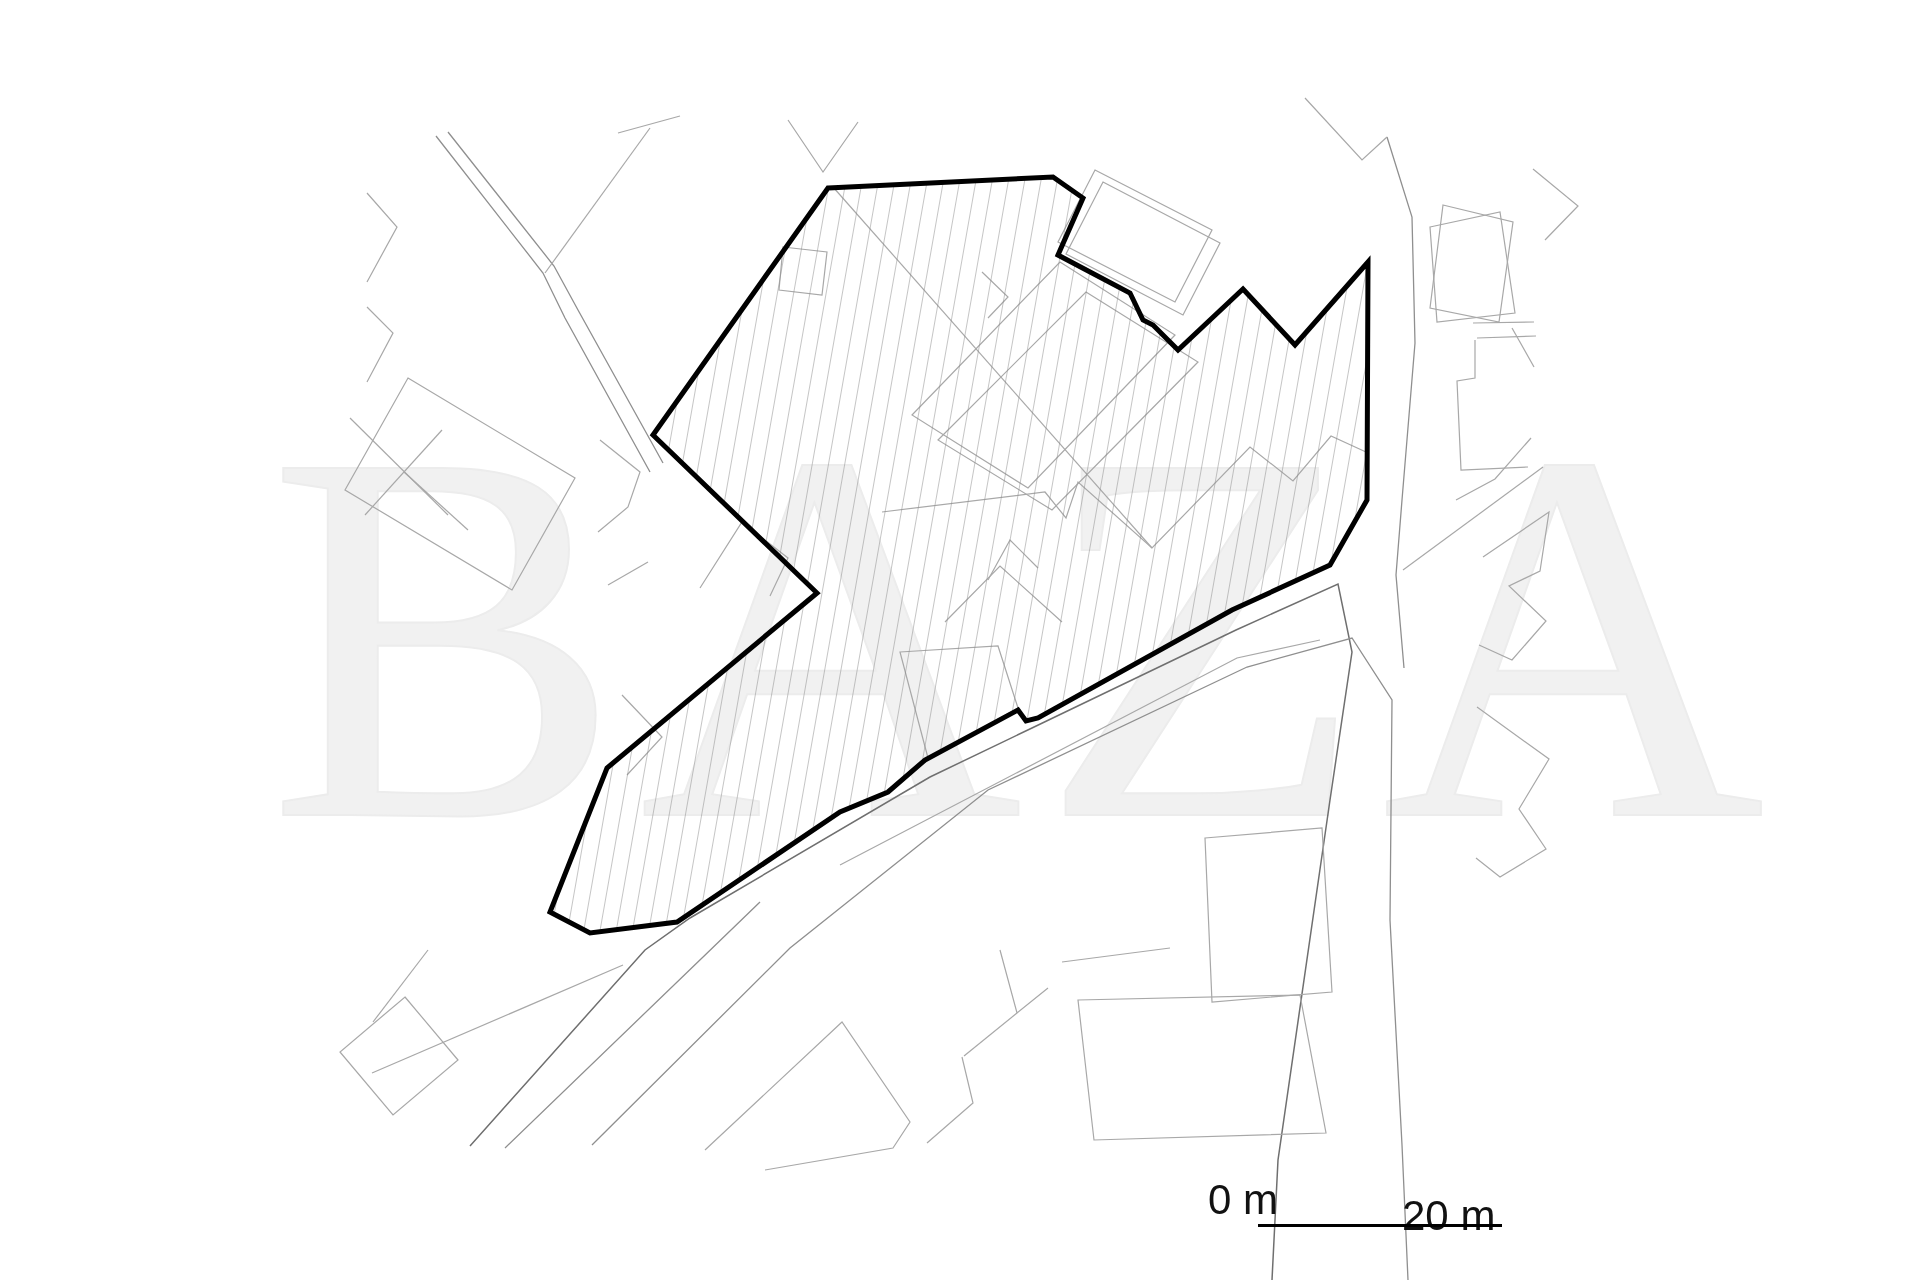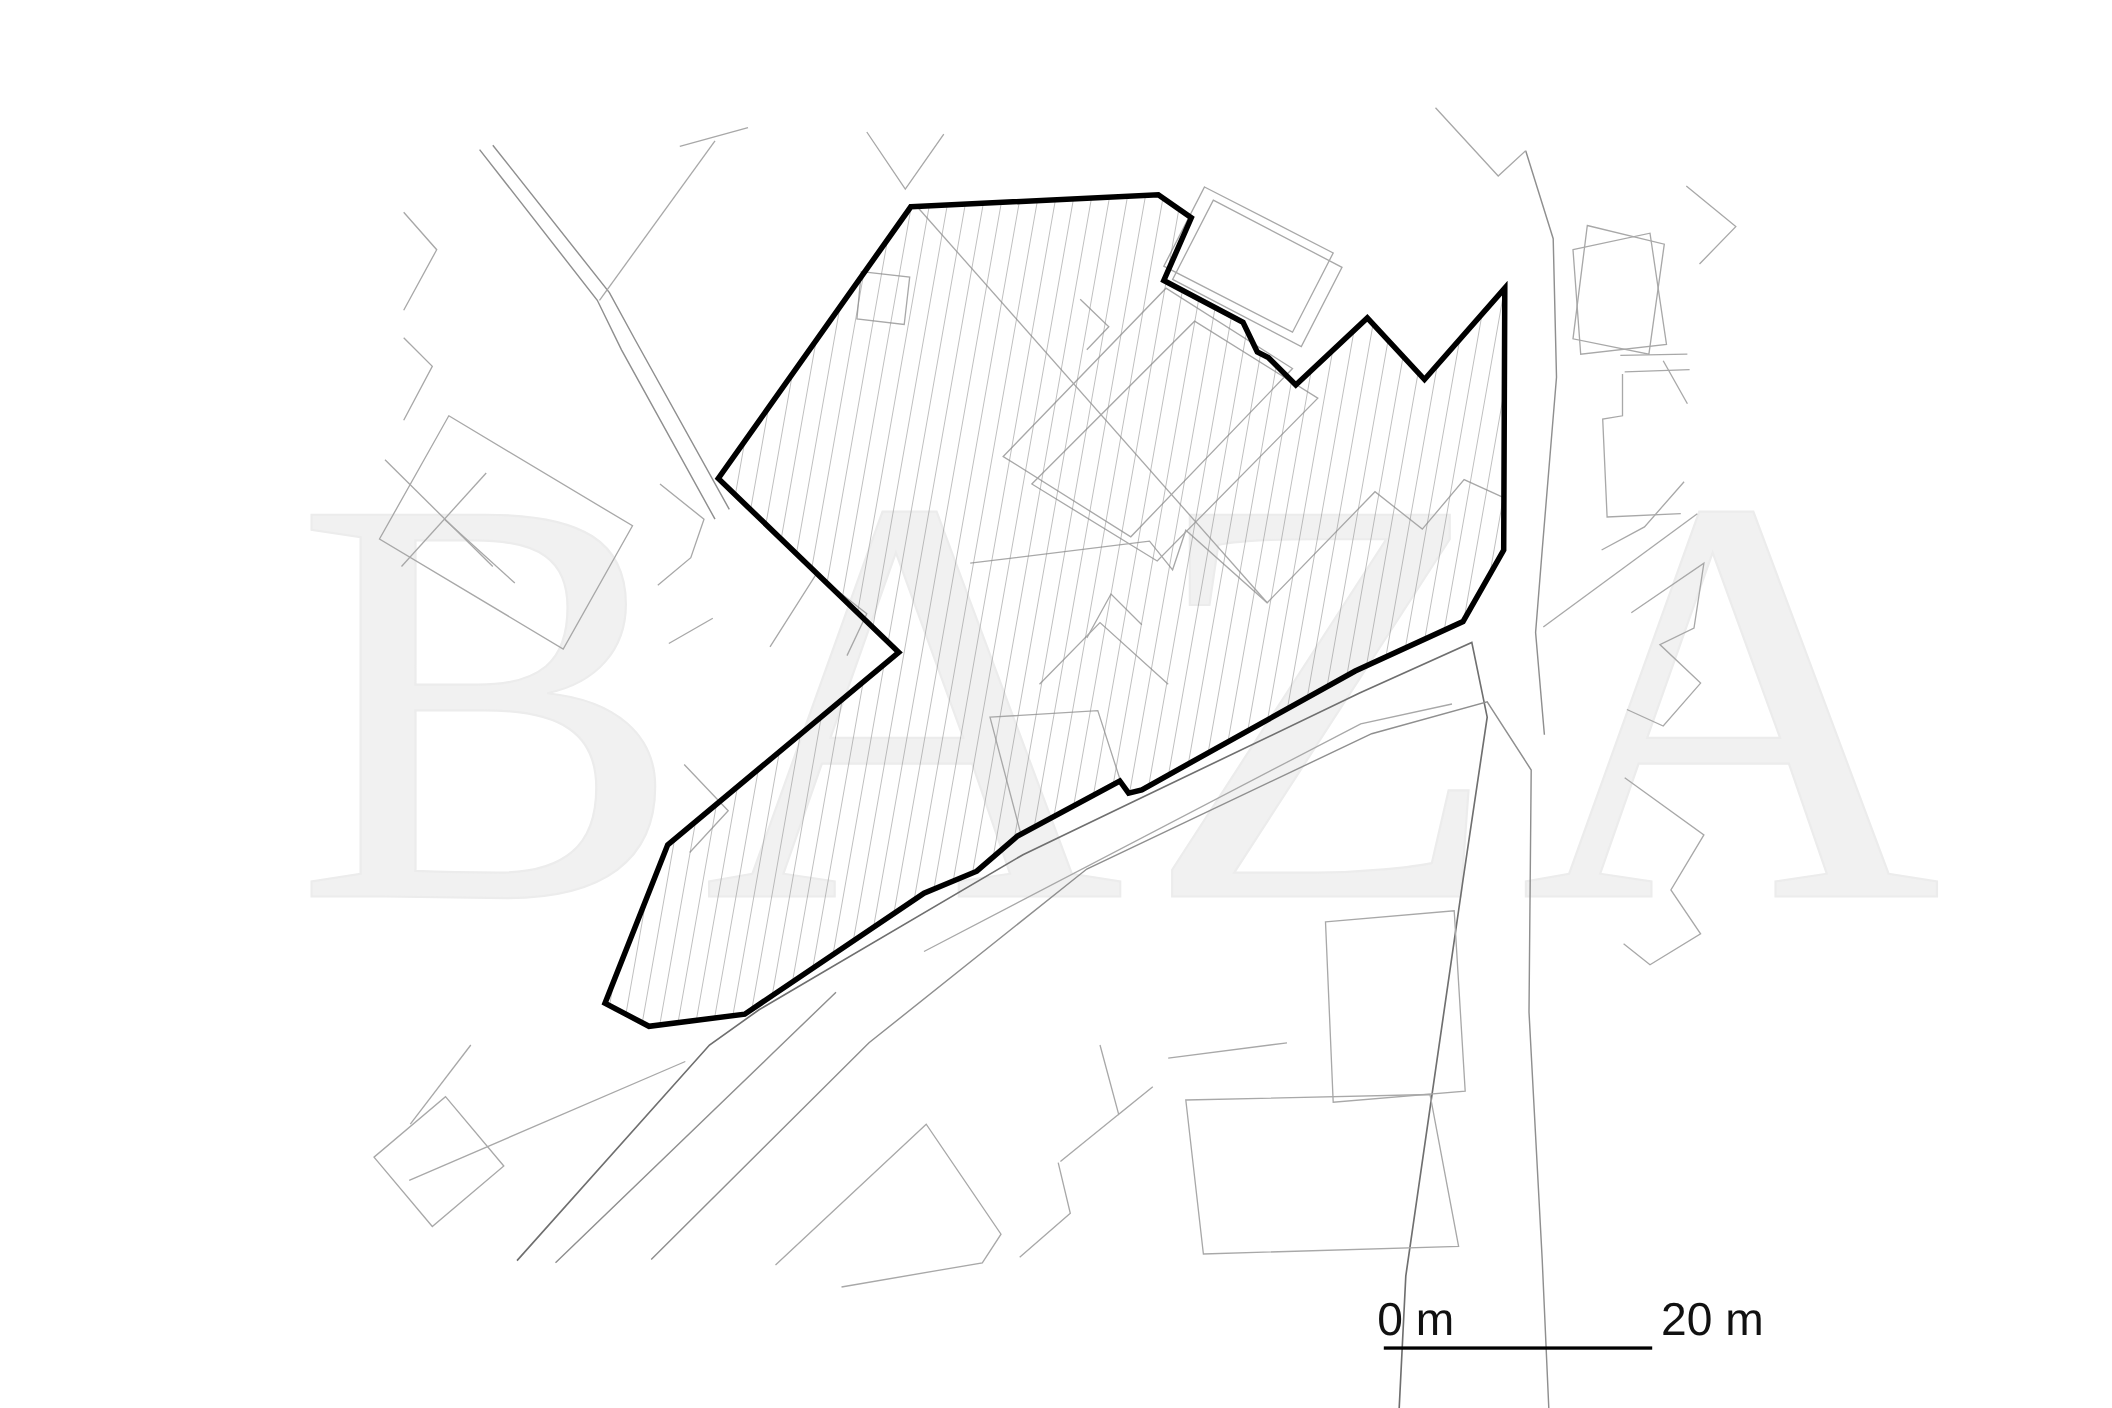--- a/index.html
+++ b/index.html
@@ -57,22 +57,22 @@
     z-index: 3;
   }
   .scale-label {
     position: absolute;
     top: 1176px;
     font-size: 42px;
     color: var(--scaletext, #111111);
     z-index: 3;
     white-space: nowrap;
   }
-  .scale-label.start { left: 1252px; }
-  .scale-label.end   { left: 1510px; }
+  .scale-label.start { left: 1208px; }
+  .scale-label.end   { left: 1402px; margin-top: 16px; }
 </style>
 </head>
 <body>
 
 <div class="stage">
 
   <div class="watermark">BAZA</div>
 
   <svg class="plan" width="1920" height="1280" viewBox="0 0 1920 1280">
     <defs>

